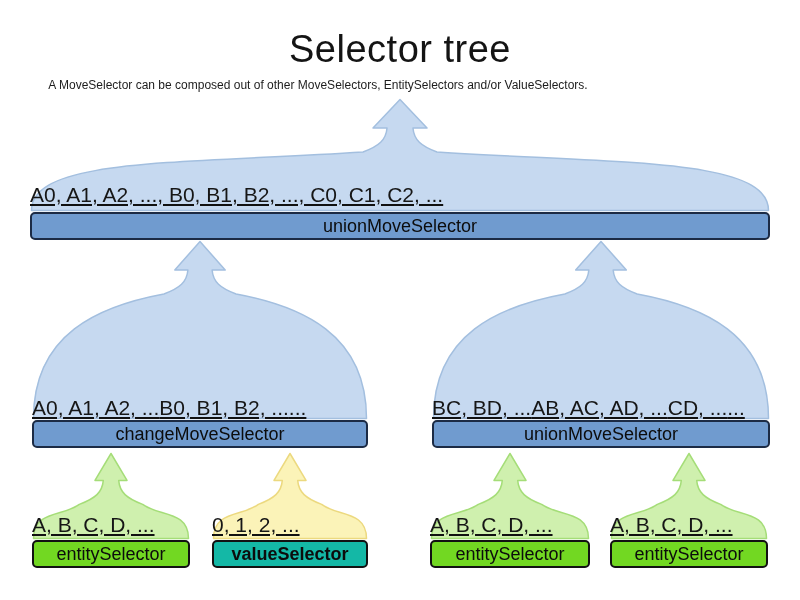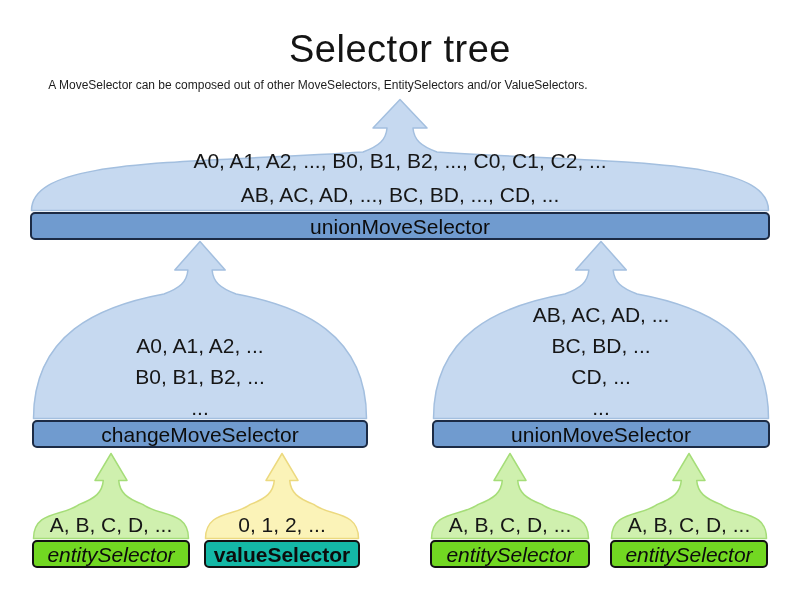--- a/index.html
+++ b/index.html
@@ -11,52 +11,51 @@
     position:absolute;left:0;top:28px;width:800px;text-align:center;
     font-size:38px;font-weight:400;margin:0;color:#141414;letter-spacing:.5px;
   }
   .subtitle{
     position:absolute;left:0;top:78px;width:636px;text-align:center;
     font-size:12px;color:#1c1c1c;
   }
   .group{position:absolute;}
   .funnel{position:absolute;left:0;top:0;display:block;}
   .lines{
-    position:absolute;left:0;right:0;display:flex;flex-direction:column;
-    justify-content:flex-start;align-items:center;pointer-events:none;
+    position:absolute;left:0;right:0;display:flex;flex-direction:row;
+    justify-content:flex-start;align-items:center;pointer-events:none;text-decoration:underline;
   }
   .line{font-size:21px;line-height:32px;white-space:nowrap;color:#161616;}
   .lines-union .line{line-height:34px;}
   .lines-mid .line{line-height:31px;}
   .lines-leaf .line{line-height:30px;}
   .bar{
     position:absolute;left:0;right:0;bottom:0;height:28px;
     border:2px solid #15233d;border-radius:5px;box-sizing:border-box;
     display:flex;align-items:center;justify-content:center;
-    font-size:21px;line-height:1;color:#0c0c0c;white-space:nowrap;
+    font-size:18px;line-height:1;color:#0c0c0c;white-space:nowrap;
   }
   .bar-blue{background:#709bcf;border-color:#1c2b45;}
-  .bar-green{background:#72d822;border-color:#121212;font-style:italic;}
+  .bar-green{background:#72d822;border-color:#121212;}
   .bar-yellow{background:#14b8a6;border-color:#121212;font-weight:bold;}
 </style>
 </head>
 <body>
 
 <div class="canvas">
 
   <h1 class="title">Selector tree</h1>
   <div class="subtitle">A MoveSelector can be composed out of other MoveSelectors, EntitySelectors and/or ValueSelectors.</div>
 
   <div class="group" style="left:30px;top:98px;width:740px;height:142px">
     <svg class="funnel" width="740" height="114" viewBox="0 0 740 114">
         <path d="M 370 1.5 L 397 30 L 382.96 30 C 383.96 42 390.96 48 406.96 54 C 592 66 738.5 60 738.5 112.5 L 1.5 112.5 C 1.5 60 148 66 333.04 54 C 349.04 48 356.04 42 357.04 30 L 343 30 Z" fill="#c6d9f0" stroke="#a3bfdf" stroke-width="1.5" stroke-linejoin="round"></path>
       </svg>
     <div class="lines lines-union" style="bottom:28px">
       <div class="line">A0, A1, A2, ..., B0, B1, B2, ..., C0, C1, C2, ...</div>
-      <div class="line">AB, AC, AD, ..., BC, BD, ..., CD, ...</div>
     </div>
     <div class="bar bar-blue">unionMoveSelector</div>
   </div>
 
   <div class="group" style="left:32px;top:240px;width:336px;height:208px">
     <svg class="funnel" width="336" height="180" viewBox="0 0 336 180">
         <path d="M 168 1.5 L 193.2 30 L 180.096 30 C 181.096 42 188.096 48 204.096 54 C 268.8 66 334.5 93.60000000000001 334.5 178.5 L 1.5 178.5 C 1.5 93.60000000000001 67.2 66 131.904 54 C 147.904 48 154.904 42 155.904 30 L 142.8 30 Z" fill="#c6d9f0" stroke="#a3bfdf" stroke-width="1.5" stroke-linejoin="round"></path>
       </svg>
     <div class="lines lines-mid" style="bottom:25px">
       <div class="line">A0, A1, A2, ...</div>
@@ -64,39 +63,39 @@
       <div class="line">...</div>
     </div>
     <div class="bar bar-blue">changeMoveSelector</div>
   </div>
 
   <div class="group" style="left:432px;top:240px;width:338px;height:208px">
     <svg class="funnel" width="338" height="180" viewBox="0 0 338 180">
         <path d="M 169 1.5 L 194.35 30 L 181.168 30 C 182.168 42 189.168 48 205.168 54 C 270.4 66 336.5 93.60000000000001 336.5 178.5 L 1.5 178.5 C 1.5 93.60000000000001 67.60000000000001 66 132.832 54 C 148.832 48 155.832 42 156.832 30 L 143.65 30 Z" fill="#c6d9f0" stroke="#a3bfdf" stroke-width="1.5" stroke-linejoin="round"></path>
       </svg>
     <div class="lines lines-mid" style="bottom:25px">
+      <div class="line">BC, BD, ...</div>
       <div class="line">AB, AC, AD, ...</div>
-      <div class="line">BC, BD, ...</div>
       <div class="line">CD, ...</div>
       <div class="line">...</div>
     </div>
     <div class="bar bar-blue">unionMoveSelector</div>
   </div>
 
   <div class="group" style="left:32px;top:452px;width:158px;height:116px">
     <svg class="funnel" width="158" height="88" viewBox="0 0 158 88">
         <path d="M 79 1.5 L 95 28.4 L 86.68 28.4 C 87.68 40.4 94.68 46.4 110.68 52.4 C 126.4 64.4 156.5 58.4 156.5 86.5 L 1.5 86.5 C 1.5 58.4 31.6 64.4 47.31999999999999 52.4 C 63.31999999999999 46.4 70.32 40.4 71.32 28.4 L 63 28.4 Z" fill="#cff0ae" stroke="#a5dd78" stroke-width="1.5" stroke-linejoin="round"></path>
       </svg>
     <div class="lines lines-leaf" style="bottom:28px">
       <div class="line">A, B, C, D, ...</div>
     </div>
     <div class="bar bar-green">entitySelector</div>
   </div>
 
-  <div class="group" style="left:204px;top:452px;width:156px;height:116px">
+  <div class="group" style="left:212px;top:452px;width:156px;height:116px">
     <svg class="funnel" width="156" height="88" viewBox="0 0 156 88">
         <path d="M 78 1.5 L 94 28.4 L 85.68 28.4 C 86.68 40.4 93.68 46.4 109.68 52.4 C 124.8 64.4 154.5 58.4 154.5 86.5 L 1.5 86.5 C 1.5 58.4 31.200000000000003 64.4 46.31999999999999 52.4 C 62.31999999999999 46.4 69.32 40.4 70.32 28.4 L 62 28.4 Z" fill="#fbf3b8" stroke="#ecd97f" stroke-width="1.5" stroke-linejoin="round"></path>
       </svg>
     <div class="lines lines-leaf" style="bottom:28px">
       <div class="line">0, 1, 2, ...</div>
     </div>
     <div class="bar bar-yellow">valueSelector</div>
   </div>
 
   <div class="group" style="left:430px;top:452px;width:160px;height:116px">

